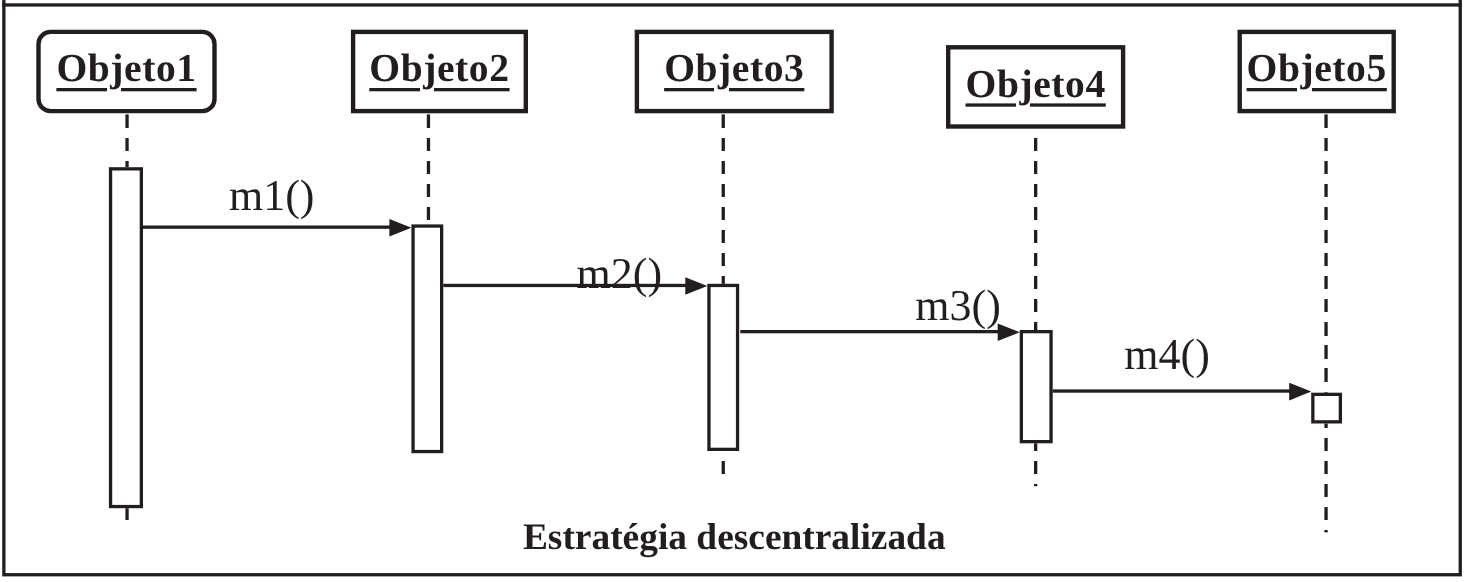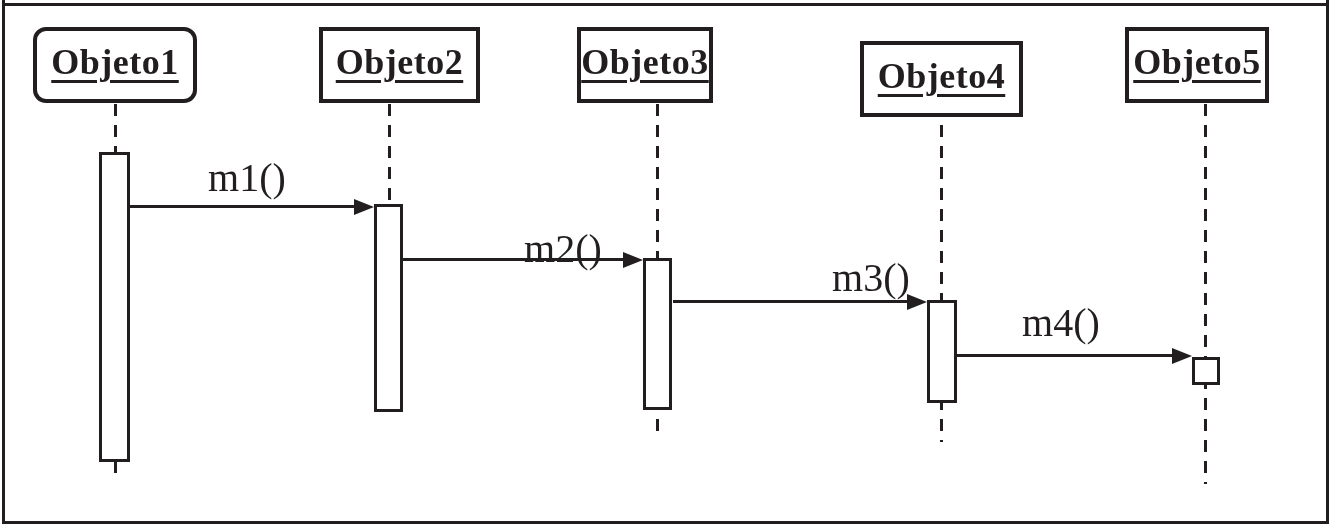--- a/index.html
+++ b/index.html
@@ -100,21 +100,21 @@
       <div class="obj-box" style="left: 33px; top: 27px; width: 164px; height: 76px; border-radius: 13px;">
         <span class="obj-name">Objeto1</span>
       </div>
       <div class="lifeline" style="left: 387.5px; top: 104px; height: 315px;"></div>
       <div class="activation" style="left: 374px; top: 204px; width: 29px; height: 208px;"></div>
       <div class="obj-box" style="left: 307px; top: 27px; width: 161px; height: 76px; margin-left: 12px;">
         <span class="obj-name">Objeto2</span>
       </div>
       <div class="lifeline" style="left: 655.5px; top: 104px; height: 336px;"></div>
       <div class="activation" style="left: 643px; top: 258px; width: 29px; height: 152px;"></div>
-      <div class="obj-box" style="left: 577px; top: 27px; width: 136px; height: 76px; font-family: Liberation Serif, serif;">
+      <div class="obj-box" style="left: 577px; top: 27px; width: 181px; height: 76px; font-family: Liberation Serif, serif;">
         <span class="obj-name">Objeto3</span>
       </div>
       <div class="lifeline" style="left: 939.5px; top: 104px; height: 338px;"></div>
       <div class="activation" style="left: 927px; top: 300px; width: 30px; height: 103px;"></div>
       <div class="obj-box" style="left: 860px; top: 41px; width: 163px; height: 76px;">
         <span class="obj-name">Objeto4</span>
       </div>
       <div class="lifeline" style="left: 1203.5px; top: 104px; height: 380px;"></div>
       <div class="activation" style="left: 1192px; top: 357px; width: 28px; height: 28px;"></div>
       <div class="obj-box" style="left: 1125px; top: 27px; width: 144px; height: 76px;">
@@ -126,13 +126,14 @@
       <div class="msg-line" style="left: 403px; top: 258px; width: 224px;"></div>
       <div class="msg-arrowhead" style="left: 623px; top: 252px;"></div>
       <div class="msg-label" style="left: 523px; top: 248px; margin-left: 40px;">m2()</div>
       <div class="msg-line" style="left: 673px; top: 300px; width: 238px;"></div>
       <div class="msg-arrowhead" style="left: 907px; top: 294px;"></div>
       <div class="msg-label" style="left: 871px; top: 277px; text-align: center;">m3()</div>
       <div class="msg-line" style="left: 957px; top: 354px; width: 219px;"></div>
       <div class="msg-arrowhead" style="left: 1172px; top: 348px;"></div>
       <div class="msg-label" style="left: 1061px; top: 322px;">m4()</div>
     </div>
+  <div class="caption" style="top: 470px;">Estratégia descentralizada</div>
 </div>
 
 </body></html>

